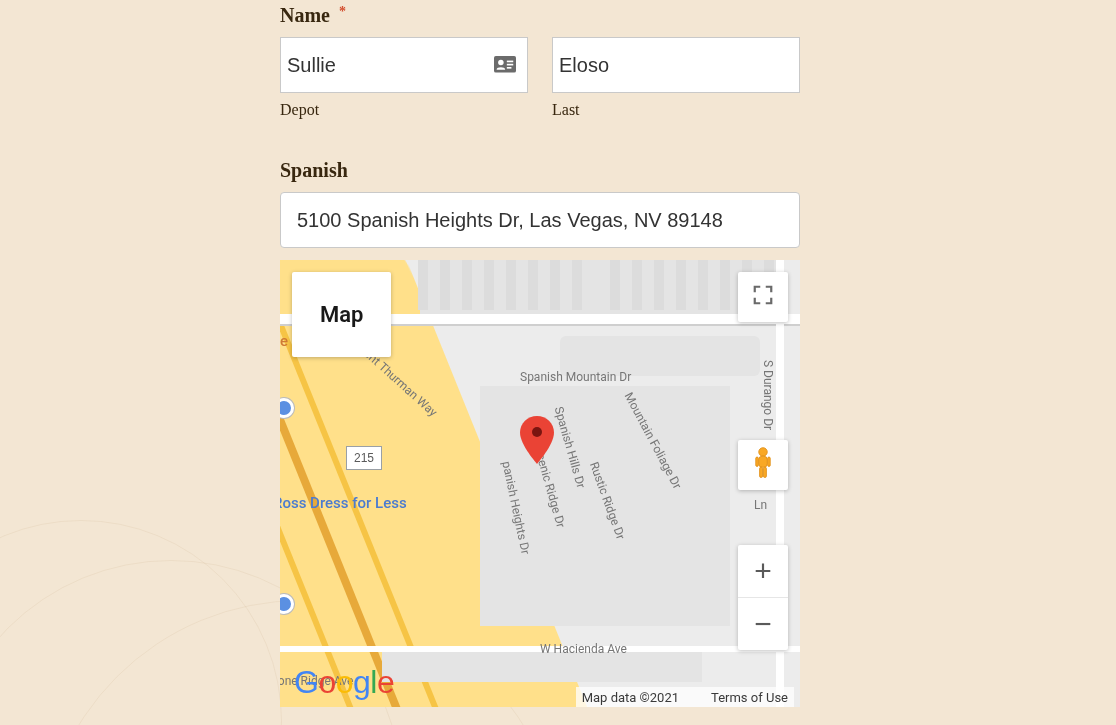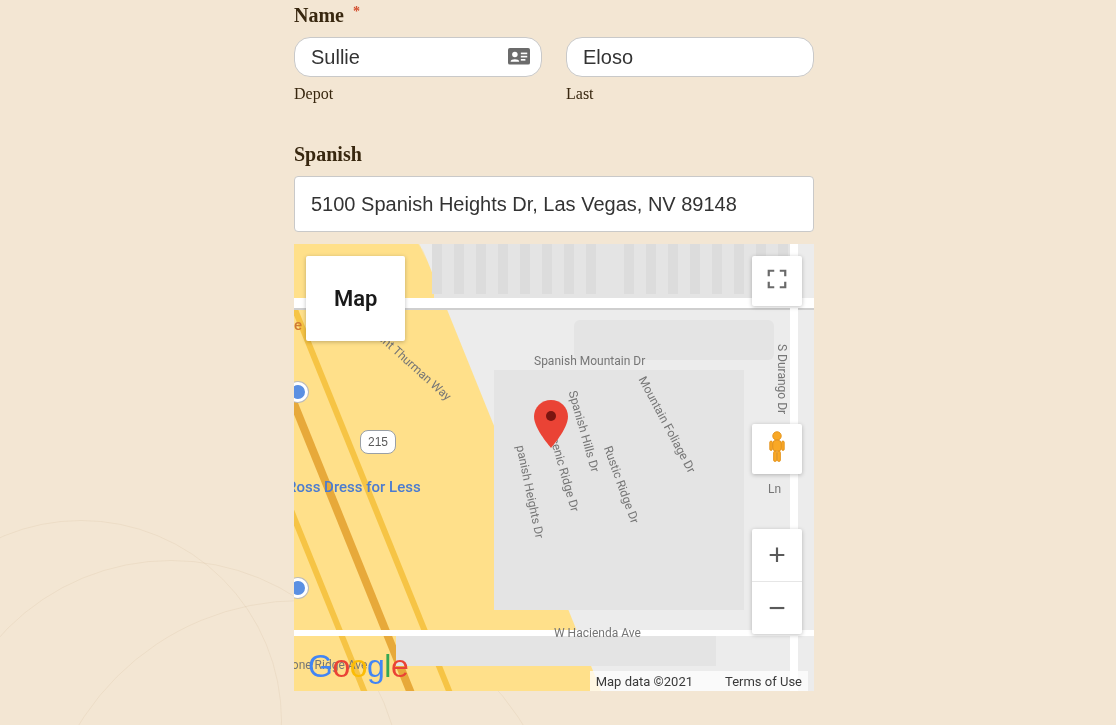--- a/index.html
+++ b/index.html
@@ -13,21 +13,21 @@
     overflow: hidden;
     position: relative;
   }
   .page {
     position: relative;
     width: 1116px;
     height: 725px;
   }
   .form {
     position: absolute;
-    left: 294px;
+    left: 280px;
     top: 4px;
     width: 520px;
   }
   .label {
     font-weight: bold;
     font-size: 20px;
     color: #38270f;
     margin-bottom: 10px;
   }
   .req {
@@ -40,28 +40,28 @@
     display: flex;
     gap: 24px;
   }
   .field {
     position: relative;
     flex: 1;
   }
   .input {
     box-sizing: border-box;
     width: 100%;
-    height: 40px;
+    height: 56px;
     border: 1px solid #c9c9c9;
-    border-radius: 16px;
+    border-radius: 0;
     background: #ffffff;
     font-family: Arial, Helvetica, sans-serif;
     font-size: 20px;
     color: #333;
-    padding: 0 16px;
+    padding: 0 6px;
     outline: none;
   }
   .input.with-icon { padding-right: 44px; }
   .field .contact-icon {
     position: absolute;
     right: 12px;
     top: 50%;
     transform: translateY(-50%);
     width: 22px;
     height: 18px;
@@ -262,21 +262,21 @@
     border: 3px solid #fff;
     border-radius: 50%;
     box-shadow: 0 0 0 1px #bbb;
   }
   .shield {
     position: absolute;
     width: 34px;
     height: 22px;
     background: #ffffff;
     border: 1px solid #9aa0a6;
-    border-radius: 8px;
+    border-radius: 0;
     display: flex;
     align-items: center;
     justify-content: center;
     font-family: Arial, sans-serif;
     font-size: 12px;
     color: #5a5a5a;
   }
 
   .google-logo {
     position: absolute;

